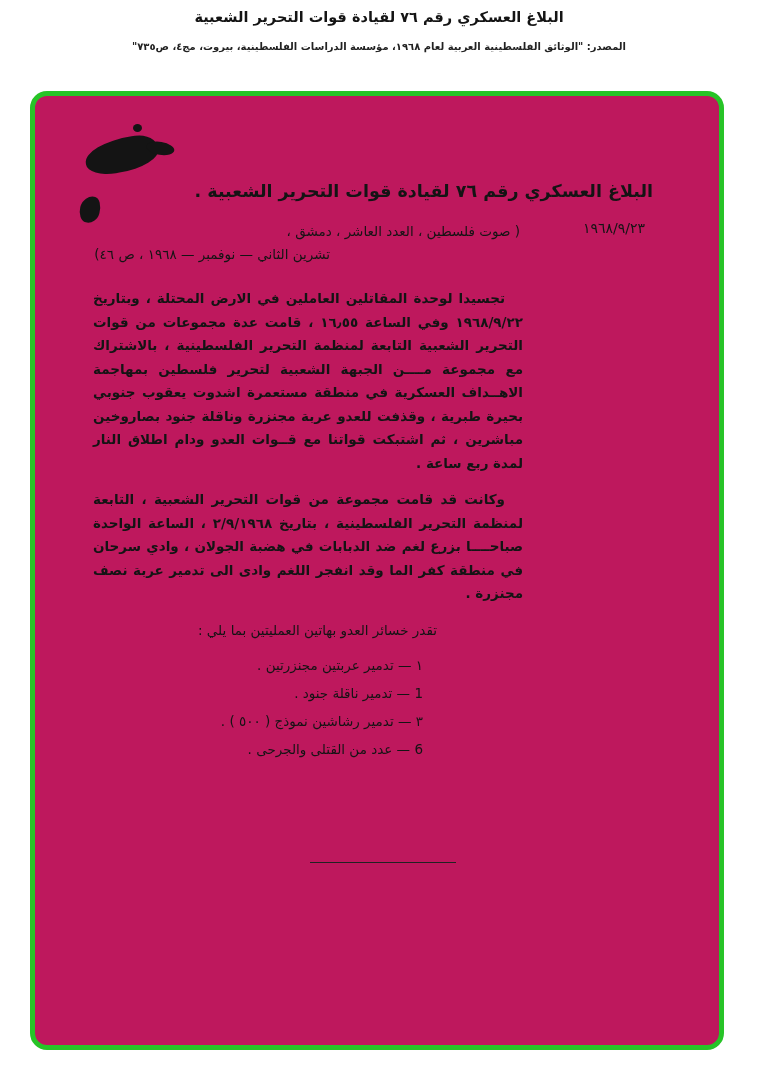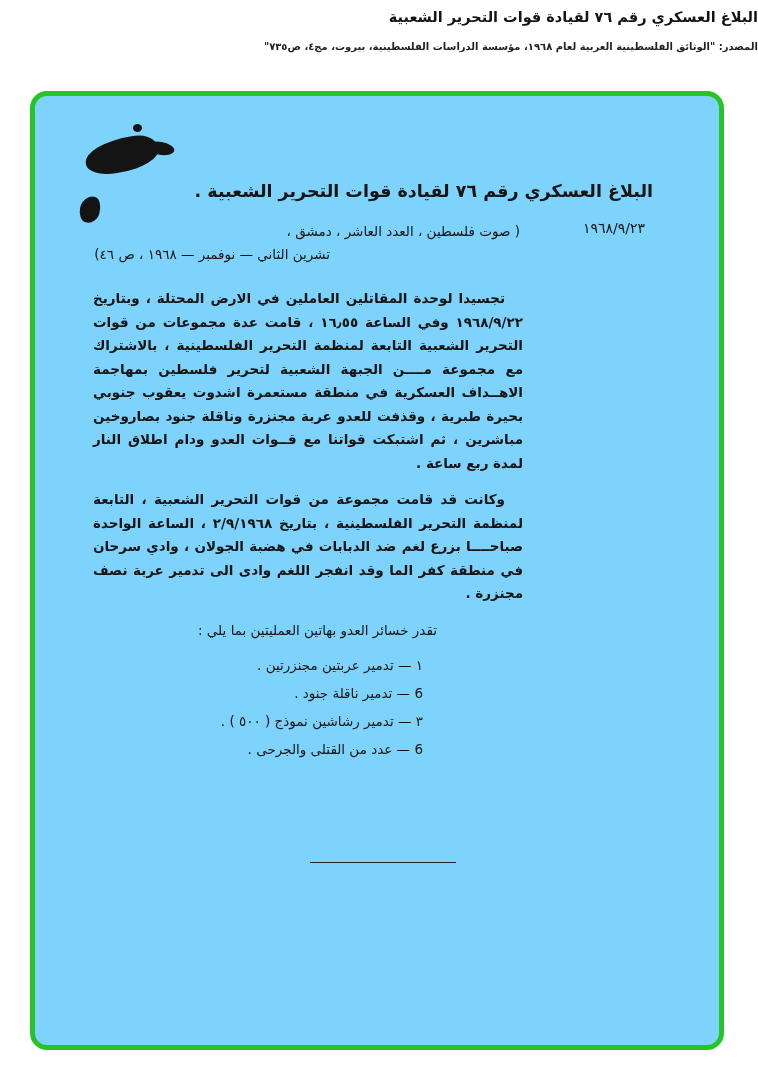--- a/index.html
+++ b/index.html
@@ -3,38 +3,38 @@
 <meta charset="utf-8">
 <style>
   * { margin:0; padding:0; box-sizing:border-box; }
   html, body {
     width:758px; height:1078px;
     background:#ffffff;
     overflow:hidden;
     font-family:"DejaVu Sans", "Liberation Sans", sans-serif;
     color:var(--ink, #141414);
   }
-  .top-header { position:absolute; left:0; top:0; width:758px; }
+  .top-header { position:absolute; left:0; top:0; width:758px; text-align:center; }
   .top-title {
     margin-top:9px;
     font-size:14.5px; font-weight:bold;
     direction:rtl;
   }
   .top-source {
     margin-top:16px;
     font-size:10px; font-weight:bold;
     direction:rtl;
     color:#222;
   }
   .frame {
     position:absolute; left:30px; top:91px;
     width:694px; height:959px;
     border:5px solid var(--frame-border, #27c427);
     border-radius:17px;
-    background:#7dd3fc;
+    background:#be185d;
   }
   
   .smudge { position:absolute; background:#141414; }
   .s1 {
     left:50px; top:42px; width:74px; height:34px;
     border-radius:70% 30% 60% 40% / 60% 50% 55% 40%;
     transform:rotate(-9deg);
   }
   .s1::after {
     content:""; position:absolute; right:-16px; top:10px;
@@ -99,20 +99,20 @@
   <div class="doc-date">١٩٦٨/٩/٢٣</div>
   <div class="cit1">( صوت فلسطين ، العدد العاشر ، دمشق ،</div>
   <div class="cit2">تشرين الثاني — نوفمبر — ١٩٦٨ ، ص ٤٦)</div>
 
   <div class="doc-body">
     <p class="para">تجسيدا لوحدة المقاتلين العاملين في الارض المحتلة ، وبتاريخ ١٩٦٨/٩/٢٢ وفي الساعة ١٦٫٥٥ ، قامت عدة مجموعات من قوات التحرير الشعبية التابعة لمنظمة التحرير الفلسطينية ، بالاشتراك مع مجموعة مــــن الجبهة الشعبية لتحرير فلسطين بمهاجمة الاهــداف العسكرية في منطقة مستعمرة اشدوت يعقوب جنوبي بحيرة طبرية ، وقذفت للعدو عربة مجنزرة وناقلة جنود بصاروخين مباشرين ، ثم اشتبكت قواتنا مع قــوات العدو ودام اطلاق النار لمدة ربع ساعة .</p>
     <p class="para">وكانت قد قامت مجموعة من قوات التحرير الشعبية ، التابعة لمنظمة التحرير الفلسطينية ، بتاريخ ٢/٩/١٩٦٨ ، الساعة الواحدة صباحــــا بزرع لغم ضد الدبابات في هضبة الجولان ، وادي سرحان في منطقة كفر الما وقد انفجر اللغم وادى الى تدمير عربة نصف مجنزرة .</p>
     <p class="intro">تقدر خسائر العدو بهاتين العمليتين بما يلي :</p>
     <div class="list">
       <div class="li">١ — تدمير عربتين مجنزرتين .</div>
-      <div class="li">6 — تدمير ناقلة جنود .</div>
+      <div class="li">1 — تدمير ناقلة جنود .</div>
       <div class="li">٣ — تدمير رشاشين نموذج ( ٥٠٠ ) .</div>
       <div class="li">6 — عدد من القتلى والجرحى .</div>
     </div>
   </div>
 
   <div class="sig-rule"></div>
 </div>
 
 </body></html>

